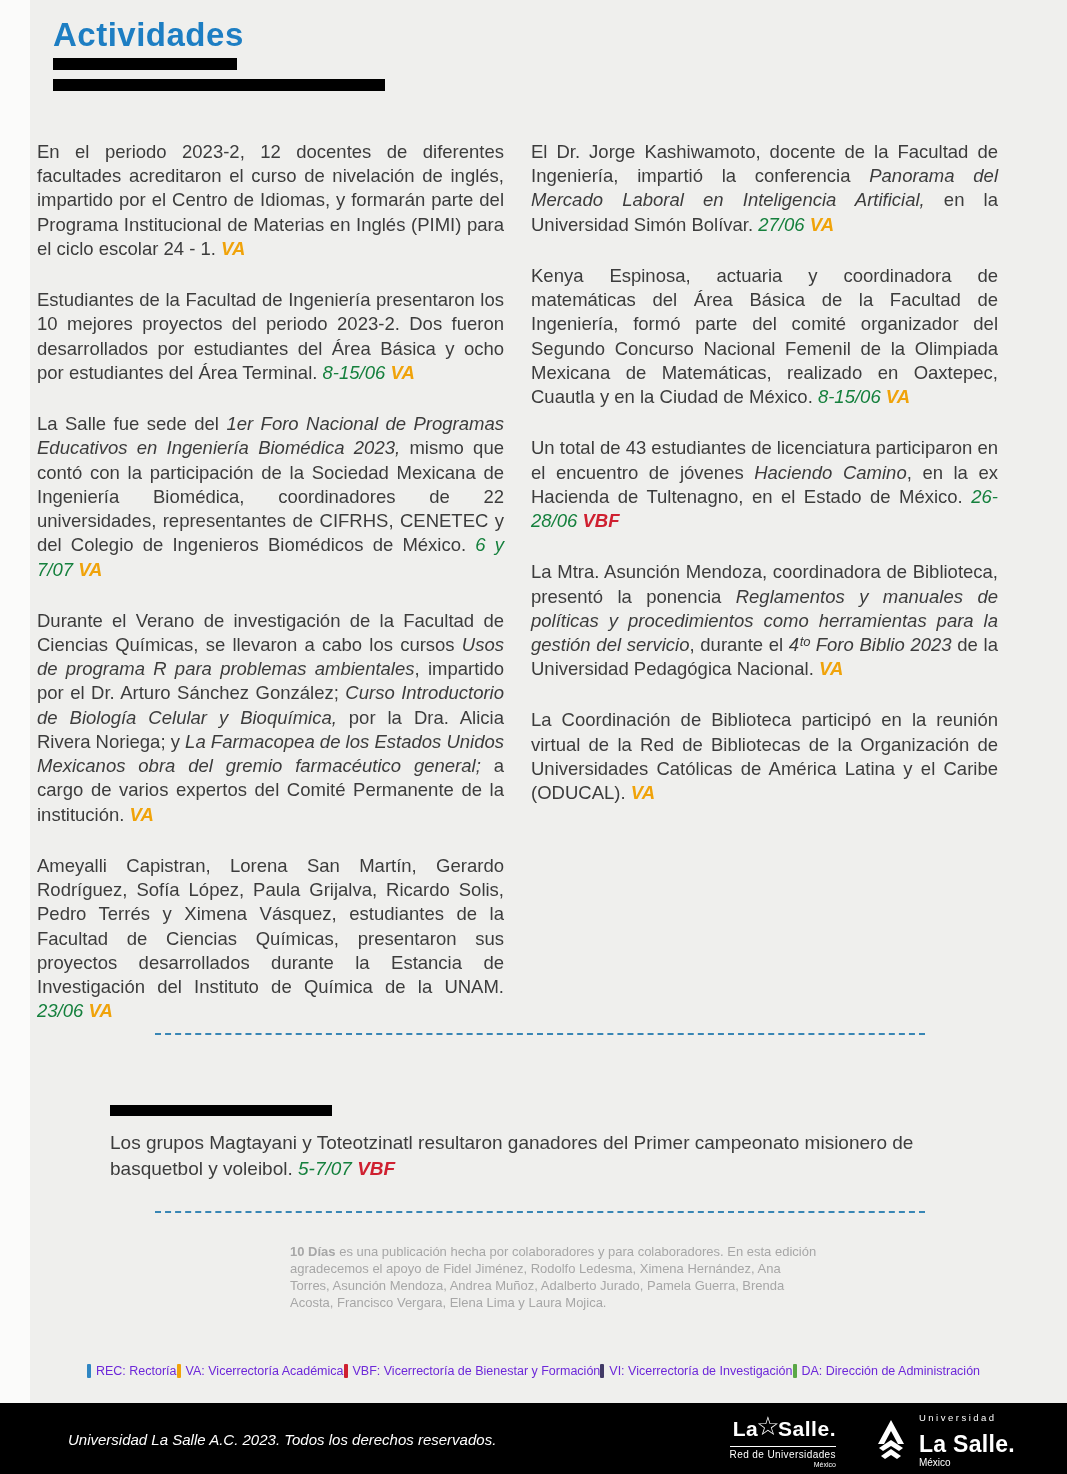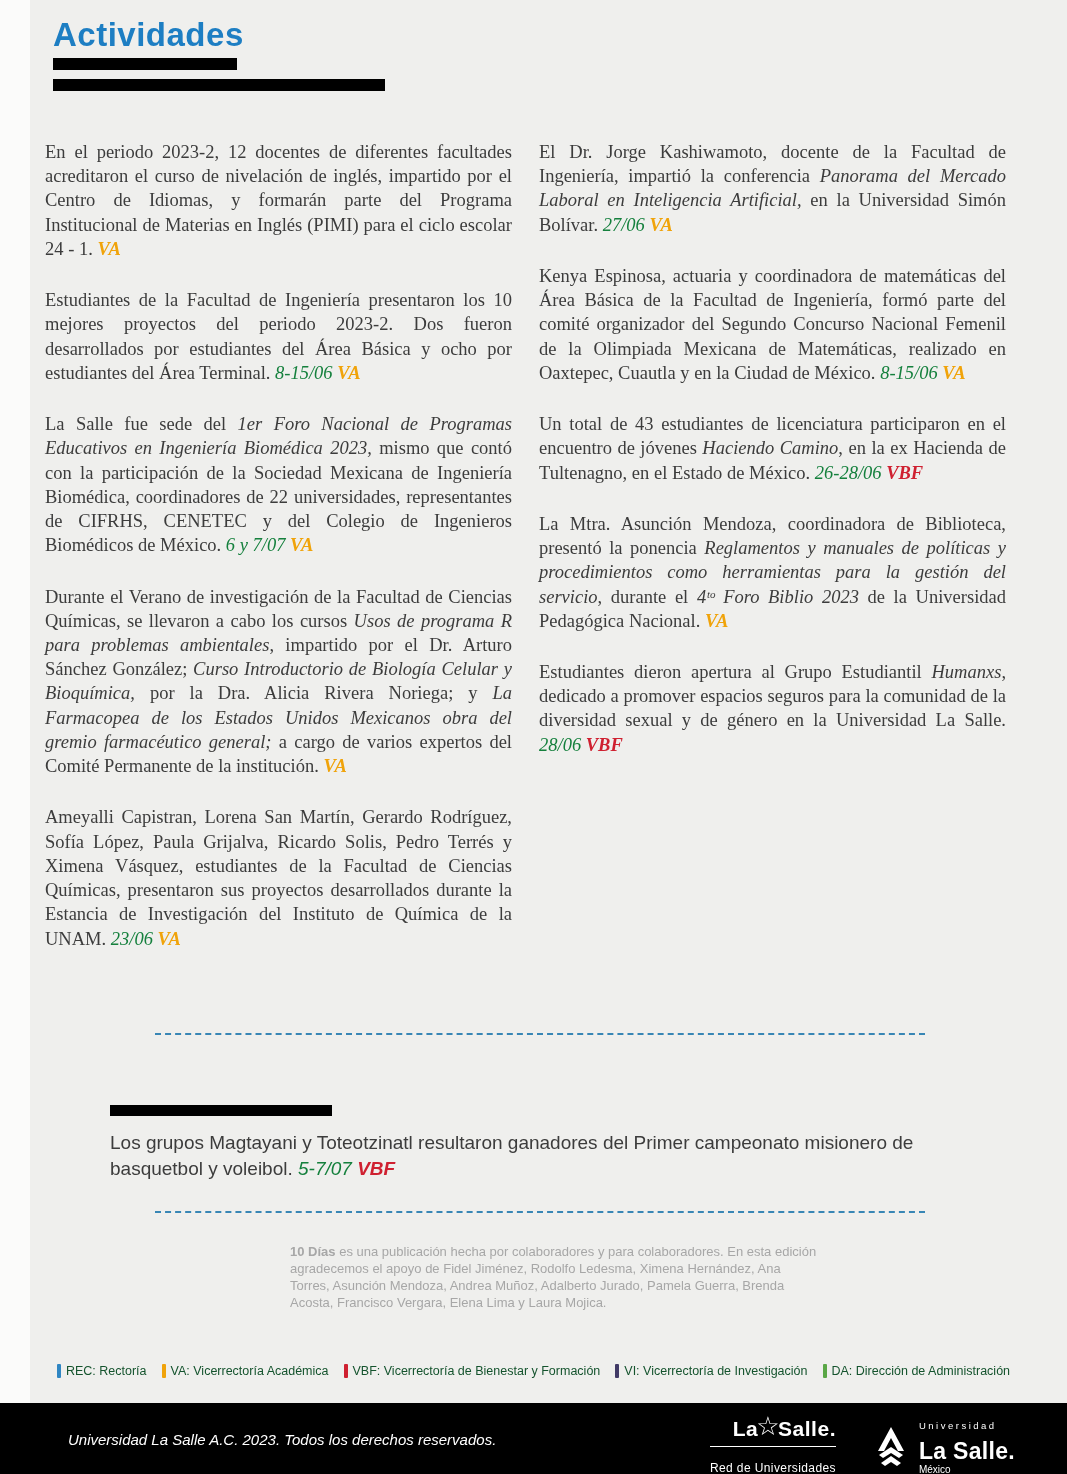--- a/index.html
+++ b/index.html
@@ -8,52 +8,52 @@
   .edge-strip{position:absolute;left:0;top:0;width:30px;height:1403px;background:#fbfbfa;}
 
   
   .header{position:absolute;left:53px;top:18px;}
   .title-line{font-size:33px;font-weight:bold;color:#1d7ec3;letter-spacing:0.5px;line-height:1;margin:0;}
   .title-bar{background:#000;height:12px;margin-top:7px;}
   .bar1{width:184px;margin-bottom:9px;}
   .bar2{width:332px;}
 
   
-  .columns{position:absolute;left:45px;top:140px;width:962px;display:flex;gap:27px;font-family:Liberation Serif, serif;}
+  .columns{position:absolute;left:37px;top:140px;width:962px;display:flex;gap:27px;}
   .col{width:467px;}
   .para{font-size:18.5px;line-height:1.31;color:#3c3c3c;text-align:justify;margin:0 0 27px 0;}
   .seg-i{font-style:italic;}
   .seg-d{font-style:italic;color:#15803d;}
   .seg-c{font-style:italic;font-weight:600;}
   .seg-b{font-weight:bold;}
 
   
   .divider{position:absolute;height:0;border-top:2.5px dashed #3886b5;}
   .divider-1{left:155px;top:1033px;width:770px;}
   .divider-2{left:155px;top:1211px;width:770px;}
   .somos-title{position:absolute;left:110px;top:1065px;font-size:30px;font-weight:bold;color:#1d7ec3;margin:0;letter-spacing:0.3px;}
   .somos-bar{position:absolute;left:110px;top:1105px;width:222px;height:11px;background:#000;}
   .somos-para{position:absolute;left:110px;top:1130px;width:862px;font-size:19px;line-height:1.35;color:#3c3c3c;margin:0;}
 
   
   .credits{position:absolute;left:290px;top:1243px;width:528px;font-size:13px;line-height:1.32;color:#a7a7a7;margin:0;}
 
   
-  .legend{position:absolute;left:0;top:1364px;width:100%;display:flex;justify-content:center;align-items:center;gap:15px;font-size:12.5px;color:#14532d;}
+  .legend{position:absolute;left:0;top:1364px;width:100%;display:flex;justify-content:center;align-items:center;gap:0;font-size:12.5px;color:#6d28d9;}
   .legend-item{display:inline-flex;align-items:center;gap:5px;white-space:nowrap;}
   .legend-bar{display:inline-block;width:4px;height:14px;border-radius:1px;}
 
   
   .footer{position:absolute;left:0;top:1403px;width:1067px;height:71px;background:#000;color:#fff;}
   .copyright{position:absolute;left:68px;top:28px;font-size:15px;color:#fff;font-style:italic;}
   .logos{position:absolute;right:52px;top:10px;display:flex;align-items:center;gap:34px;}
   .logo-net{display:flex;flex-direction:column;align-items:flex-end;}
   .logo-net-main{font-size:21px;font-weight:bold;letter-spacing:0.5px;display:flex;align-items:center;}
   .logo-net-star{font-size:26px;font-weight:normal;margin:0 -2px;position:relative;top:-2px;}
-  .logo-net-sub{font-size:12px;letter-spacing:0.4px;border-top:1px solid #fff;margin-top:2px;padding-top:14px;}
+  .logo-net-sub{font-size:10px;letter-spacing:0.4px;border-top:1px solid #fff;margin-top:2px;padding-top:2px;}
   .logo-net-sub2{font-size:7px;margin-top:1px;}
   .logo-uni{display:flex;align-items:center;gap:7px;}
   .logo-uni-text{display:flex;flex-direction:column;line-height:1;}
   .logo-uni-l1{font-size:9.5px;letter-spacing:2.5px;margin-bottom:10px;}
   .logo-uni-l2{font-size:23px;font-weight:bold;letter-spacing:0.3px;}
   .logo-uni-l3{font-size:10px;margin-top:2px;}
 </style>
 </head>
 <body>
 
@@ -72,21 +72,21 @@
         <p class="para"><span>Estudiantes de la Facultad de Ingeniería presentaron los 10 mejores proyectos del periodo 2023-2. Dos fueron desarrollados por estudiantes del Área Básica y ocho por estudiantes del Área Terminal. </span><span class="seg-d">8-15/06 </span><span class="seg-c" style="color: rgb(240, 163, 10);">VA</span></p>
         <p class="para"><span>La Salle fue sede del </span><span class="seg-i">1er Foro Nacional de Programas Educativos en Ingeniería Biomédica 2023,</span><span> mismo que contó con la participación de la Sociedad Mexicana de Ingeniería Biomédica, coordinadores de 22 universidades, representantes de CIFRHS, CENETEC y del Colegio de Ingenieros Biomédicos de México. </span><span class="seg-d">6 y 7/07 </span><span class="seg-c" style="color: rgb(240, 163, 10);">VA</span></p>
         <p class="para"><span>Durante el Verano de investigación de la Facultad de Ciencias Químicas, se llevaron a cabo los cursos </span><span class="seg-i">Usos de programa R para problemas ambientales</span><span>, impartido por el Dr. Arturo Sánchez González; </span><span class="seg-i">Curso Introductorio de Biología Celular y Bioquímica,</span><span> por la Dra. Alicia Rivera Noriega; y </span><span class="seg-i">La Farmacopea de los Estados Unidos Mexicanos obra del gremio farmacéutico general;</span><span> a cargo de varios expertos del Comité Permanente de la institución. </span><span class="seg-c" style="color: rgb(240, 163, 10);">VA</span></p>
         <p class="para"><span>Ameyalli Capistran, Lorena San Martín, Gerardo Rodríguez, Sofía López, Paula Grijalva, Ricardo Solis, Pedro Terrés y Ximena Vásquez, estudiantes de la Facultad de Ciencias Químicas, presentaron sus proyectos desarrollados durante la Estancia de Investigación del Instituto de Química de la UNAM. </span><span class="seg-d">23/06 </span><span class="seg-c" style="color: rgb(240, 163, 10);">VA</span></p>
       </div>
     <div class="col">
         <p class="para"><span>El Dr. Jorge Kashiwamoto, docente de la Facultad de Ingeniería, impartió la conferencia </span><span class="seg-i">Panorama del Mercado Laboral en Inteligencia Artificial,</span><span> en la Universidad Simón Bolívar. </span><span class="seg-d">27/06 </span><span class="seg-c" style="color: rgb(240, 163, 10);">VA</span></p>
         <p class="para"><span>Kenya Espinosa, actuaria y coordinadora de matemáticas del Área Básica de la Facultad de Ingeniería, formó parte del comité organizador del Segundo Concurso Nacional Femenil de la Olimpiada Mexicana de Matemáticas, realizado en Oaxtepec, Cuautla y en la Ciudad de México. </span><span class="seg-d">8-15/06 </span><span class="seg-c" style="color: rgb(240, 163, 10);">VA</span></p>
         <p class="para"><span>Un total de 43 estudiantes de licenciatura participaron en el encuentro de jóvenes </span><span class="seg-i">Haciendo Camino</span><span>, en la ex Hacienda de Tultenagno, en el Estado de México. </span><span class="seg-d">26-28/06 </span><span class="seg-c" style="color: rgb(207, 32, 48);">VBF</span></p>
         <p class="para"><span>La Mtra. Asunción Mendoza, coordinadora de Biblioteca, presentó la ponencia </span><span class="seg-i">Reglamentos y manuales de políticas y procedimientos como herramientas para la gestión del servicio</span><span>, durante el </span><span class="seg-i">4ᵗᵒ Foro Biblio 2023</span><span> de la Universidad Pedagógica Nacional. </span><span class="seg-c" style="color: rgb(240, 163, 10);">VA</span></p>
-        <p class="para"><span>Estudiantes dieron apertura al Grupo Estudiantil </span><span class="seg-i">Humanxs</span><span>, dedicado a promover espacios seguros para la comunidad de la diversidad sexual y de género en la Universidad La Salle. </span><span class="seg-d">28/06 </span><span class="seg-c" style="color: rgb(207, 32, 48);">VBF</span></p>
+        <p class="para"><span>La Coordinación de Biblioteca participó en la reunión virtual de la Red de Bibliotecas de la Organización de Universidades Católicas de América Latina y el Caribe (ODUCAL). </span><span class="seg-c" style="color: rgb(240, 163, 10);">VA</span></p>
       </div>
   </div>
 
   <div class="divider divider-1"></div>
 
   <div class="somos-bar"></div>
   <p class="somos-para"><span>Los grupos Magtayani y Toteotzinatl resultaron ganadores del Primer campeonato misionero de basquetbol y voleibol. </span><span class="seg-d">5-7/07 </span><span class="seg-c" style="color: rgb(207, 32, 48);">VBF</span></p>
 
   <div class="divider divider-2"></div>
 

